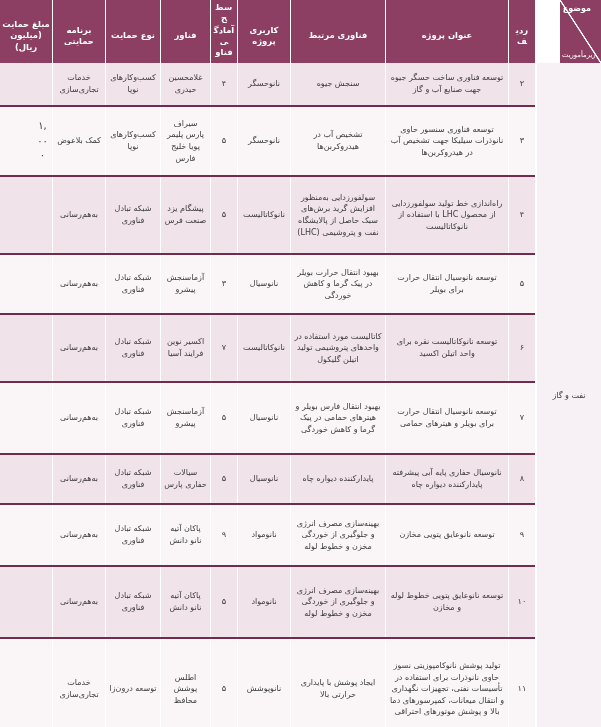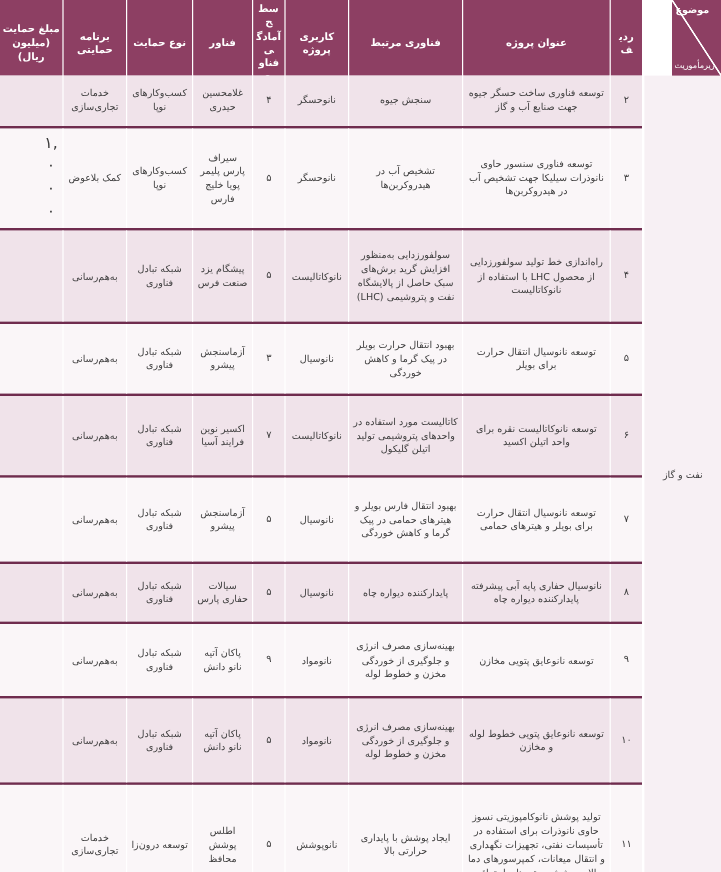--- a/index.html
+++ b/index.html
@@ -34,21 +34,21 @@
     text-align:center;padding:4px 3px;box-sizing:border-box;
     font-size:8px;line-height:1.45;color:#3c3c3c;
     word-break:break-word;
   }
   .cell:not(:last-child){border-inline-end:1.5px solid #ffffff;}
   .header-row{background:#8d3f63;height:63px;flex:0 0 63px;}
   .header-row .cell{color:#ffffff;font-weight:bold;font-size:8.4px;line-height:1.35;padding:2px 2px;}
   .body-row{background:#faf6f8;}
   .body-row.pink{background:#f0e3ea;}
   .body-row + .body-row{border-top:2px solid #6f2c4e;}
-  .c-amount{font-size:13px;padding-left:36px;}
+  .c-amount{font-size:10px;padding-left:36px;}
   .c-no,.c-trl{font-size:8.2px;}
 </style>
 </head>
 <body>
 
 <div class="table-wrap">
 
   <div class="topic-col">
     <div class="diag-cell">
       <span class="diag-topic">موضوع</span>

